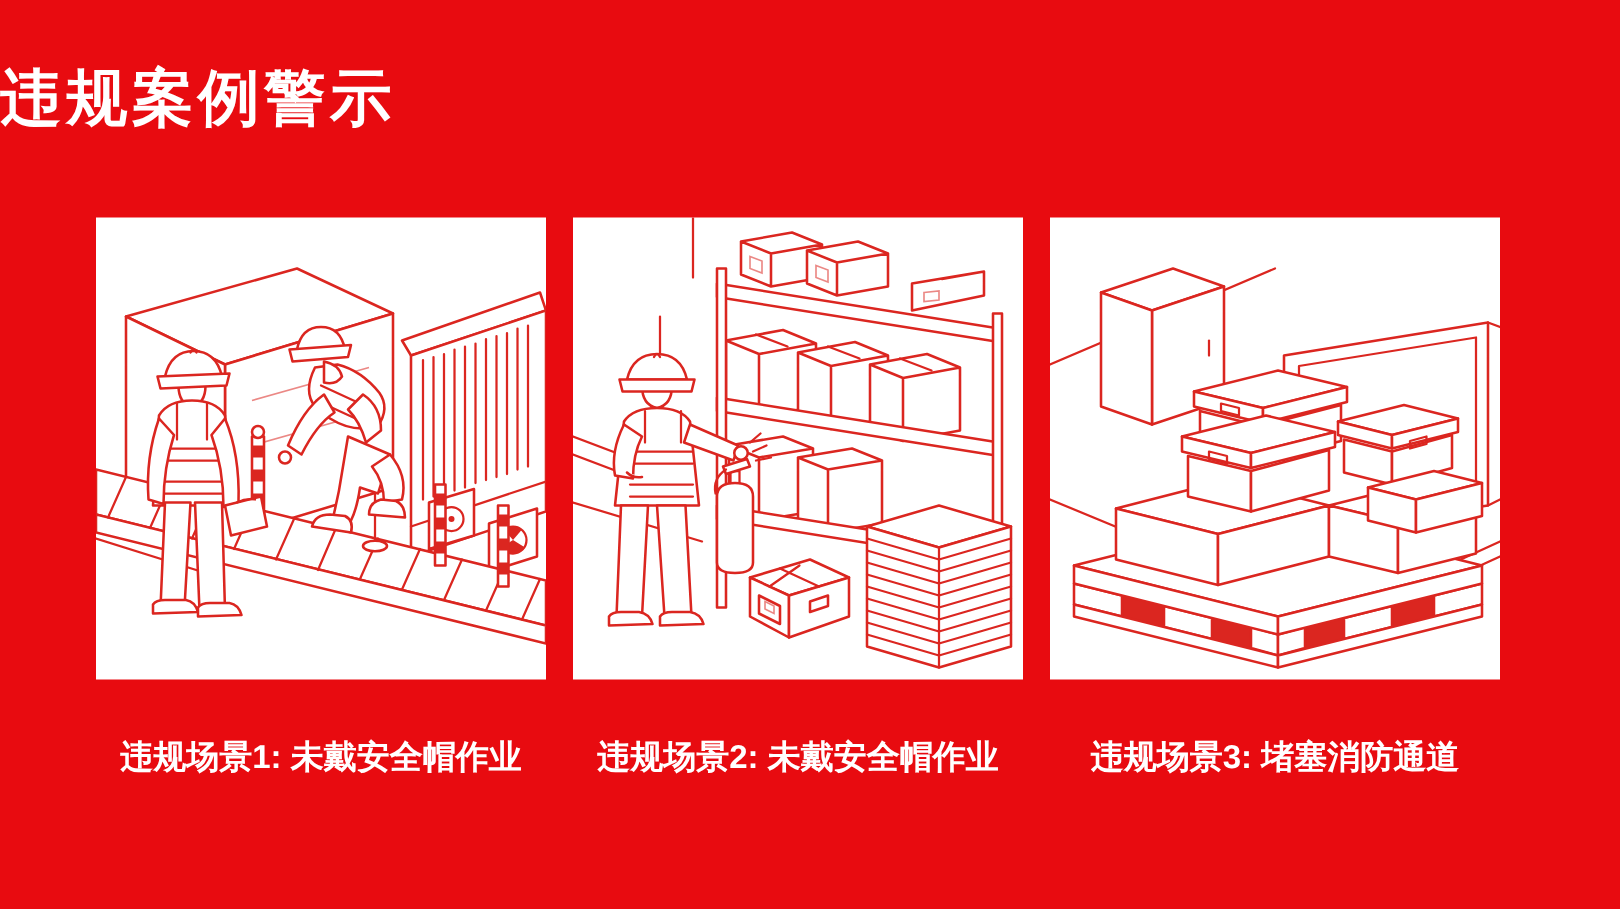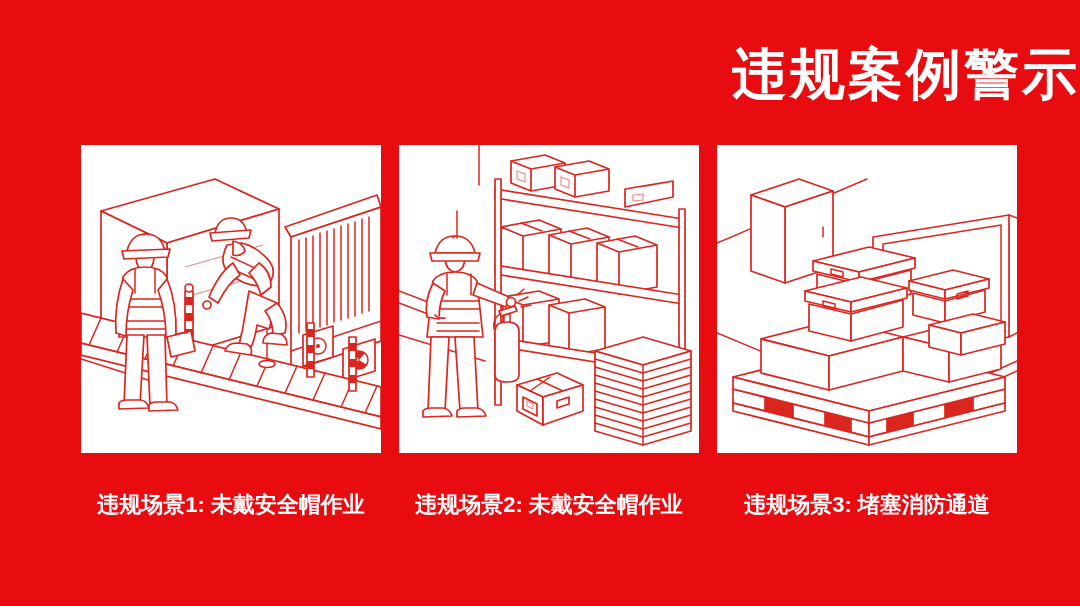--- a/index.html
+++ b/index.html
@@ -12,26 +12,26 @@
   html,body{margin:0;padding:0;}
   body{
     width:1080px;height:606px;overflow:hidden;
     background:var(--bg);
     font-family:"Liberation Sans","DejaVu Sans",sans-serif;
     color:var(--text);
   }
   .poster{width:1080px;height:606px;position:relative;}
   .title{
     position:absolute;top:38px;left:0;width:100%;
-    text-align:right;
-    font-size:55px;font-weight:900;letter-spacing:3px;
+    text-align:left;
+    font-size:41px;font-weight:900;letter-spacing:3px;
     color:var(--text);margin:0;
   }
   .panels{
-    position:absolute;top:145px;left:81px;
+    position:absolute;top:145px;left:64px;
     display:flex;gap:18px;
   }
   .col{width:300px;display:flex;flex-direction:column;align-items:center;}
   .card{
     width:300px;height:308px;background:var(--panel);
     display:block;
   }
   .card svg{display:block;width:300px;height:308px;color:var(--line);}
   .caption{
     margin-top:37px;

